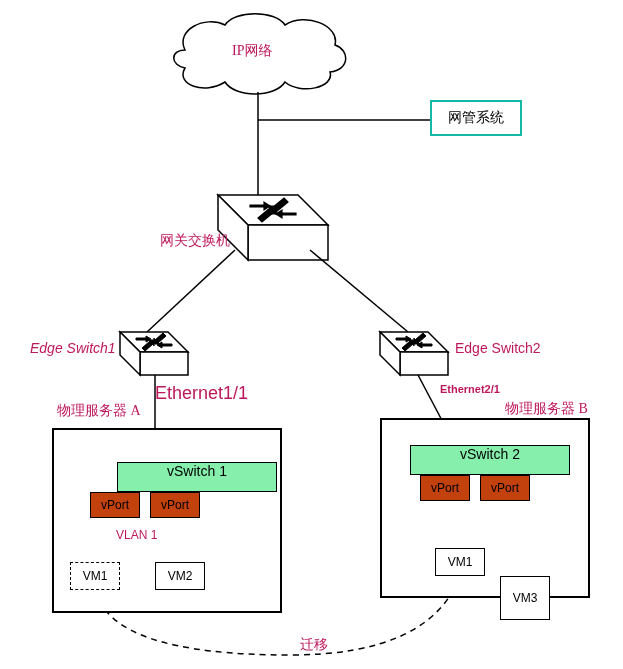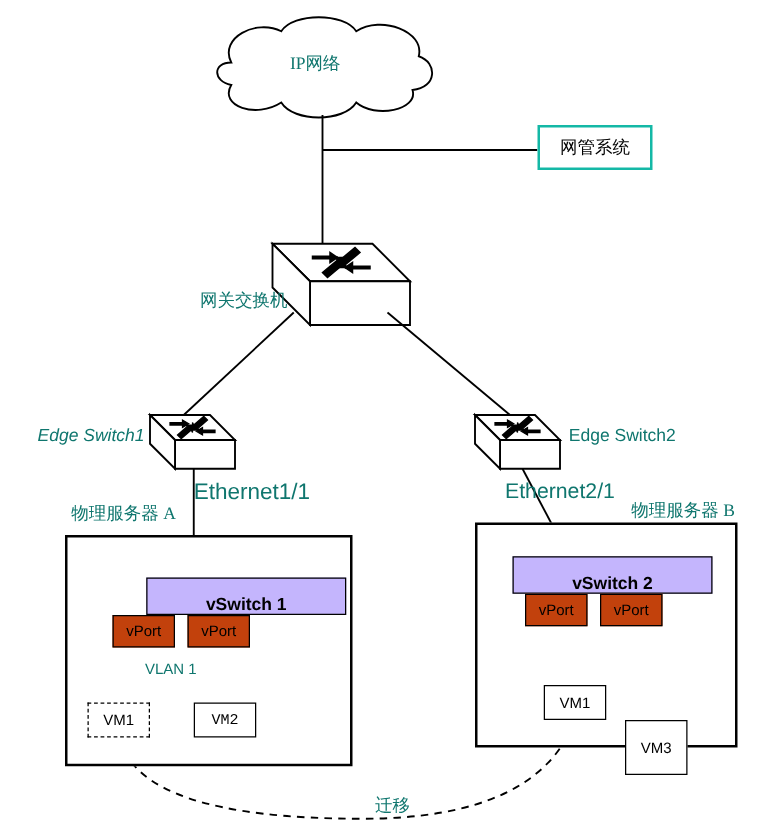--- a/index.html
+++ b/index.html
@@ -9,45 +9,44 @@
       background: #fff;
       font-family: "SimSun", "宋体", serif;
       font-size: 14px;
       position: relative;
     }
     .stage { position: relative; width: 623px; height: 669px; }
     svg { position: absolute; top: 0; left: 0; }
     .label {
       position: absolute;
       white-space: nowrap;
-      color: #0f766e;
+      color: #be185d;
     }
     .box {
       position: absolute;
       border: 2px solid #14b8a6;
       background: #fff;
       text-align: center;
       display: flex;
       align-items: center;
       justify-content: center;
     }
     .server-box {
       position: absolute;
       border: 2px solid #000;
       background: #fff;
     }
     .vswitch {
       position: absolute;
       border: 1.5px solid #000;
-      background: #c4b5fd;
-      display: flex;
-      align-items: flex-end;
-      justify-content: center;
-      font-family: Arial, sans-serif;
-      font-weight: bold;
+      background: #86efac;
+      display: flex;
+      align-items: flex-start;
+      justify-content: center;
+      font-family: Arial, sans-serif;
     }
     .vport {
       position: absolute;
       border: 1.5px solid #000;
       background: #c2410c;
       display: flex;
       align-items: center;
       justify-content: center;
       font-family: Arial, sans-serif;
       font-size: 12px;
@@ -157,40 +156,40 @@
 <div class="box" style="left:430px; top:100px; width:92px; height:36px;">
   <span>网管系统</span>
 </div>
 
 <div class="label" style="left:160px; top:232px;">网关交换机</div>
 
 <div class="label english" style="left:30px; top:340px;font-style:italic;">Edge Switch1</div>
 <div class="label english" style="left:155px; top:383px; font-size:18px;">Ethernet1/1</div>
 
 <div class="label english" style="left:455px; top:340px;">Edge Switch2</div>
-<div class="label english" style="left:404px; top:383px; font-size:17px;">Ethernet2/1</div>
+<div class="label english" style="left:440px; top:383px; font-size:11px;font-weight:bold;">Ethernet2/1</div>
 
 <div class="label" style="left:57px; top:402px;">物理服务器 A</div>
 <div class="server-box" style="left:52px; top:428px; width:230px; height:185px;"></div>
 
 <div class="vswitch" style="left:90px; top:462px; width:160px; height:30px;margin-left:27px;">
   <span>vSwitch 1</span>
 </div>
 <div class="vport" style="left:90px; top:492px; width:50px; height:26px;">
   <span>vPort</span>
 </div>
 <div class="vport" style="left:150px; top:492px; width:50px; height:26px;">
   <span>vPort</span>
 </div>
 <div class="label english" style="left:116px; top:528px; font-size:12px;">VLAN 1</div>
 
 <div class="vm-dashed" style="left:70px; top:562px; width:50px; height:28px;">
   <span>VM1</span>
 </div>
-<div class="vm" style="left:155px; top:562px; width:50px; height:28px;font-family:Liberation Mono, monospace;">
+<div class="vm" style="left:155px; top:562px; width:50px; height:28px;">
   <span>VM2</span>
 </div>
 
 <div class="label" style="left:505px; top:400px;">物理服务器 B</div>
 <div class="server-box" style="left:380px; top:418px; width:210px; height:180px;"></div>
 
 <div class="vswitch" style="left:410px; top:445px; width:160px; height:30px;">
   <span>vSwitch 2</span>
 </div>
 <div class="vport" style="left:420px; top:475px; width:50px; height:26px;">

